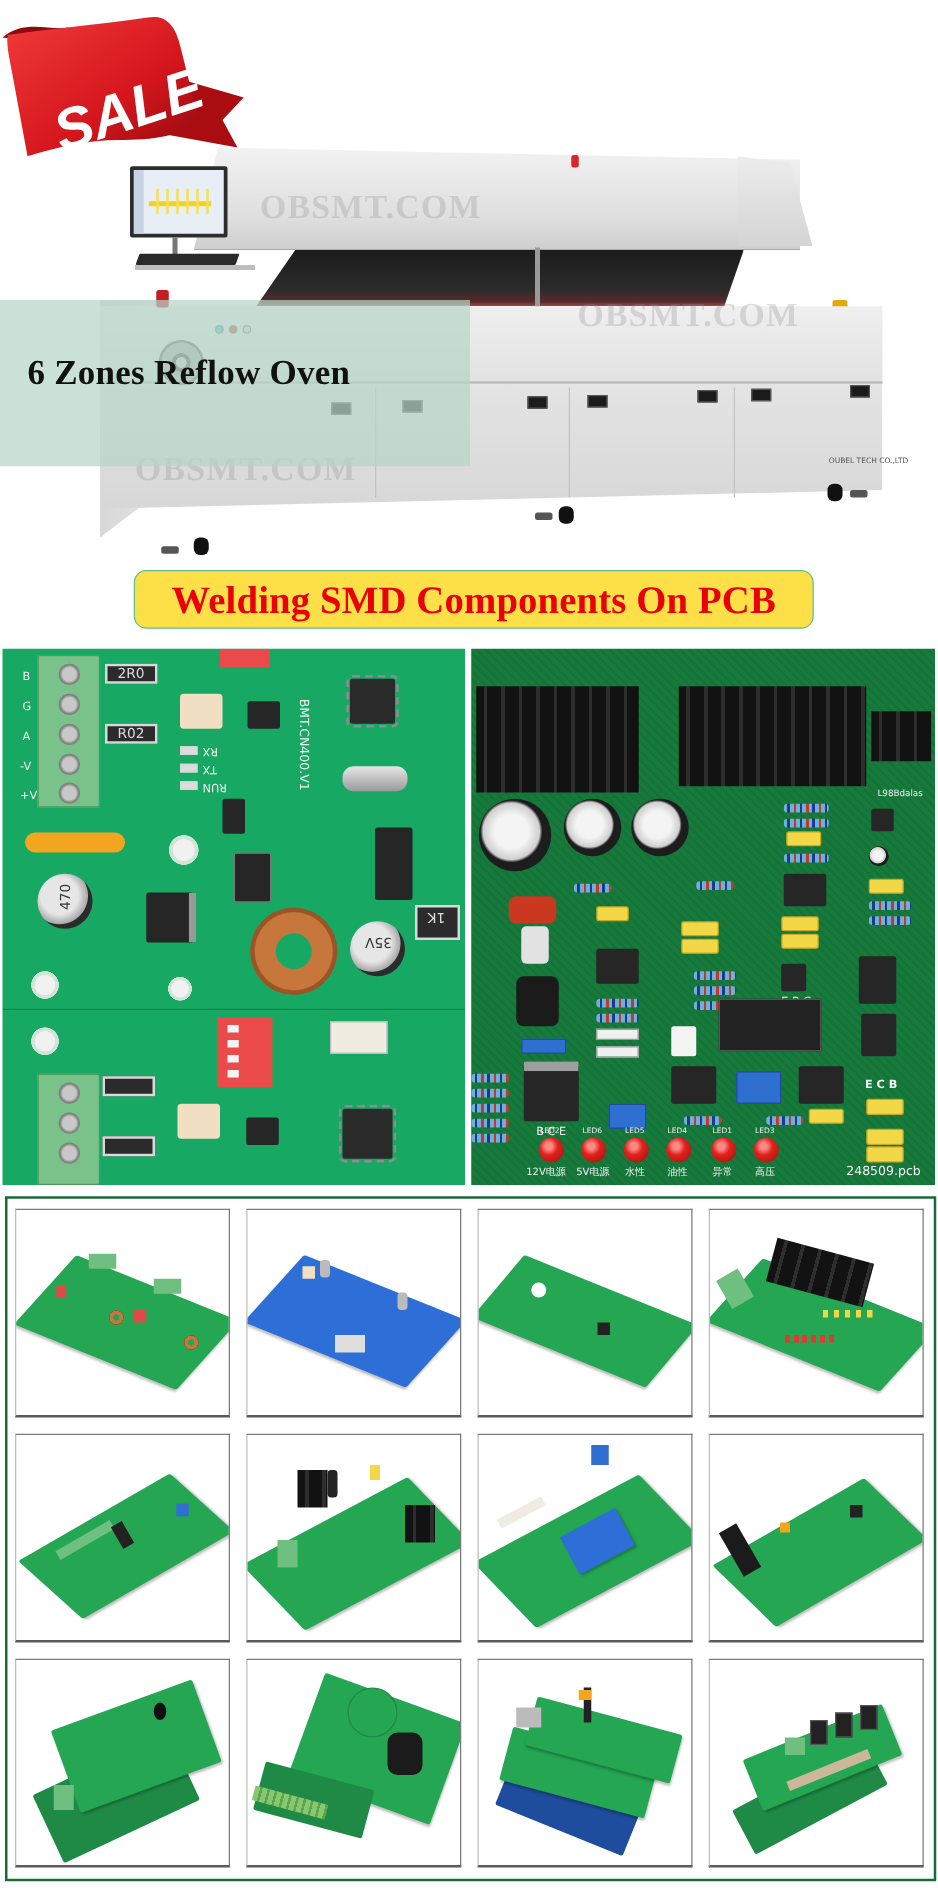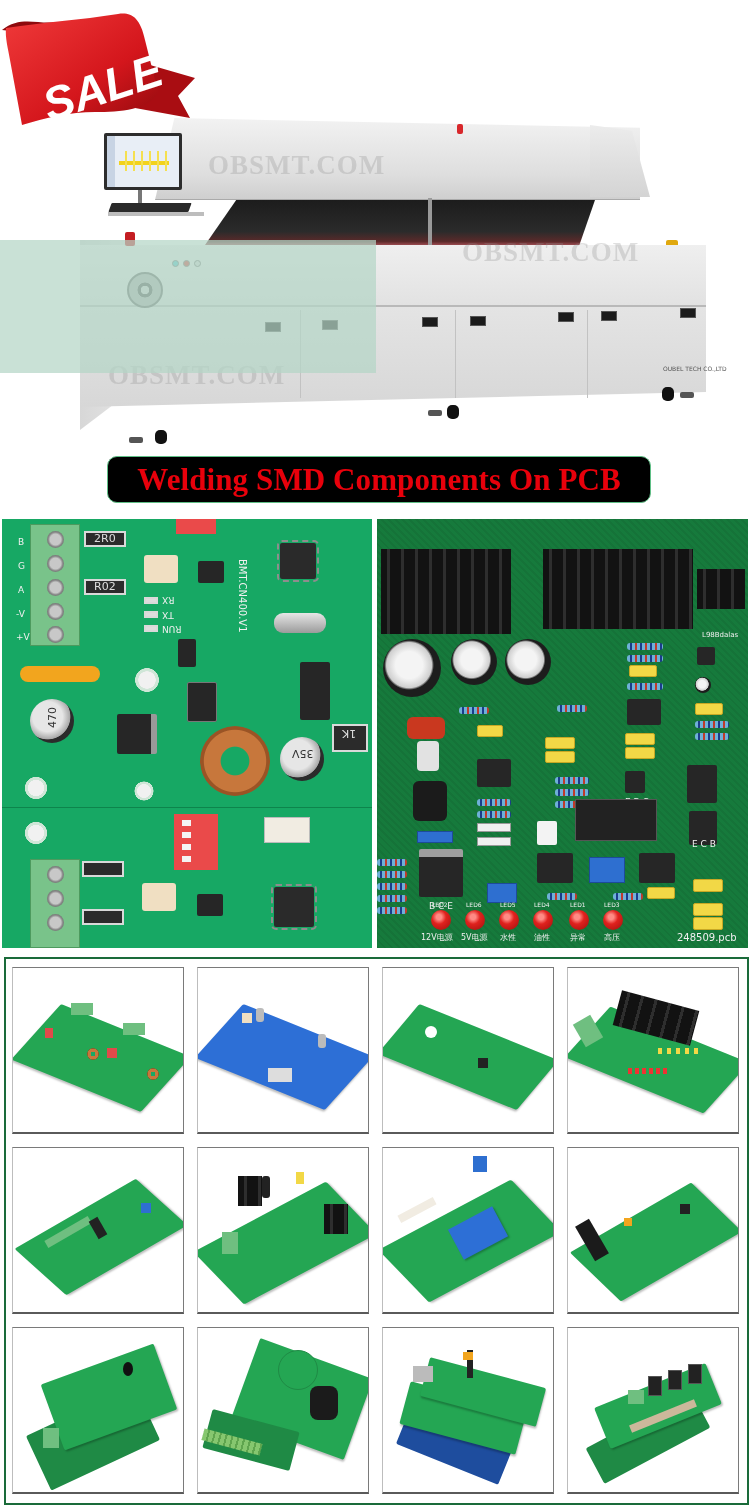--- a/index.html
+++ b/index.html
@@ -59,21 +59,21 @@
     color: rgba(140,140,140,0.28); letter-spacing: 1px; white-space: nowrap; }
 
   
   .caption-overlay { position: absolute; left: 0; top: 240px; width: 376px; height: 133px;
     background: rgba(180,214,198,0.72); }
   .caption-text { position: absolute; left: 22px; top: 283px; font-family: "Liberation Serif", serif;
     font-weight: bold; font-size: 28px; color: #111; white-space: nowrap; letter-spacing: 0.2px; }
 
   
   .subtitle-box { position: absolute; left: 107px; top: 456px; width: 544px; height: 47px;
-    border: 1.5px solid #5fbf86; border-radius: 10px; background: #000000;
+    border: 1.5px solid #5fbf86; border-radius: 10px; background: #fde047;
     display: flex; align-items: center; justify-content: center; }
   .subtitle-text { font-family: "Liberation Serif", serif; font-weight: bold; font-size: 31px; color: #e8000b;
     white-space: nowrap; letter-spacing: 0.1px; }
 
   
   .pcb-closeup { position: absolute; top: 519px; height: 429px; overflow: hidden; background: #14a160; }
   .pcb-left { left: 2px; width: 370px; background: #17a864; }
   .pcb-right { left: 377px; width: 371px; background: #167a3c;
     background-image: repeating-linear-gradient(45deg, rgba(0,0,0,0.06) 0 2px, transparent 2px 5px); }
   .pcb-el { position: absolute; }
@@ -182,20 +182,21 @@
   <div class="ctrl-btn" style="left:172px; top:260px; background:#4ec9d0;"></div>
   <div class="ctrl-btn" style="left:183px; top:260px; background:#d6423e;"></div>
   <div class="ctrl-btn" style="left:194px; top:260px; background:#d8d8d8;"></div>
   <div class="fan-disc"></div>
 
   <div class="watermark" style="left:208px; top:150px;">OBSMT.COM</div>
   <div class="watermark" style="left:462px; top:237px;">OBSMT.COM</div>
   <div class="watermark" style="left:108px; top:360px;">OBSMT.COM</div>
 
   <div class="caption-overlay"></div>
+  <div class="caption-text">6 Zones Reflow Oven</div>
 </section>
 
 <div class="subtitle-box">
   <span class="subtitle-text">Welding SMD Components On PCB</span>
 </div>
 
 <div class="pcb-closeup pcb-left">
 
   <div class="pcb-el terminal-block" style="left:28px; top:5px; width:50px; height:122px;">
     <div class="screw" style="left:16px; top:6px;"></div>
@@ -312,21 +313,21 @@
   <div class="pcb-el yellow-cap" style="left:168px; top:232px; width:30px; height:12px;"></div>
   <div class="pcb-el yellow-cap" style="left:248px; top:214px; width:30px; height:12px;"></div>
   <div class="pcb-el yellow-cap" style="left:248px; top:228px; width:30px; height:12px;"></div>
   <div class="pcb-el resistor" style="left:178px; top:258px; width:34px;"></div>
   <div class="pcb-el resistor" style="left:178px; top:270px; width:34px;"></div>
   <div class="pcb-el resistor" style="left:178px; top:282px; width:34px;"></div>
   <div class="pcb-el chip" style="left:248px; top:252px; width:20px; height:22px;"></div>
   <div class="pcb-label" style="left:248px; top:278px;">E B C</div>
   <div class="pcb-el chip" style="left:310px; top:246px; width:30px; height:38px;"></div>
   <div class="pcb-el chip" style="left:312px; top:292px; width:28px; height:34px;"></div>
-  <div class="pcb-label" style="left:315px; top:320px;">E C B</div>
+  <div class="pcb-label" style="left:315px; top:344px;font-weight:bold;">E C B</div>
 
   <div class="pcb-el resistor" style="left:100px; top:280px; width:34px;"></div>
   <div class="pcb-el resistor" style="left:100px; top:292px; width:34px;"></div>
   <div class="pcb-el" style="left:100px; top:304px; width:34px; height:9px; background:#f0f0f0; border:1px solid #999;"></div>
   <div class="pcb-el" style="left:100px; top:318px; width:34px; height:9px; background:#f0f0f0; border:1px solid #999;"></div>
   <div class="pcb-el" style="left:160px; top:302px; width:20px; height:24px; background:#f3f3f3; border-radius:2px;"></div>
   <div class="pcb-el relay" style="left:198px; top:280px; width:82px; height:42px;"></div>
 
   <div class="pcb-el trimpot" style="left:40px; top:312px; width:36px; height:12px;"></div>
   <div class="pcb-el chip" style="left:42px; top:330px; width:44px; height:48px; border-top:8px solid #9e9e9e;"></div>

